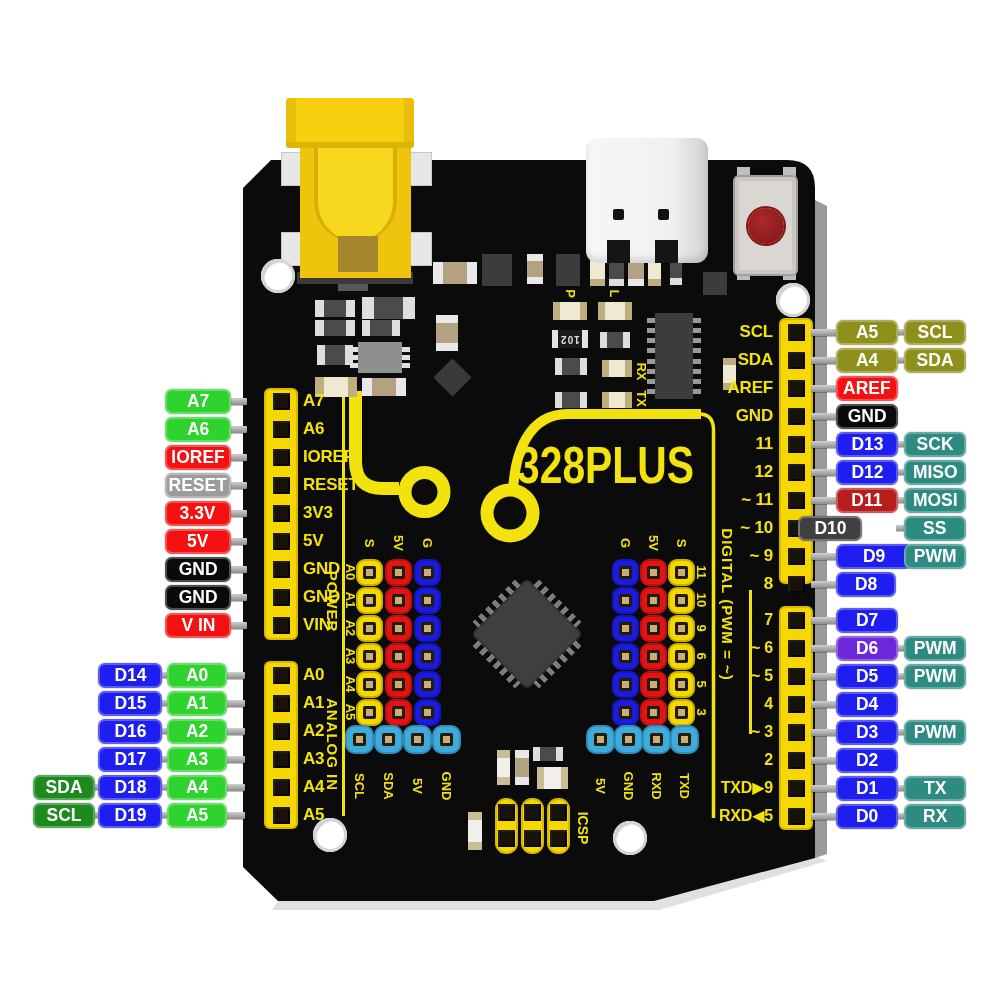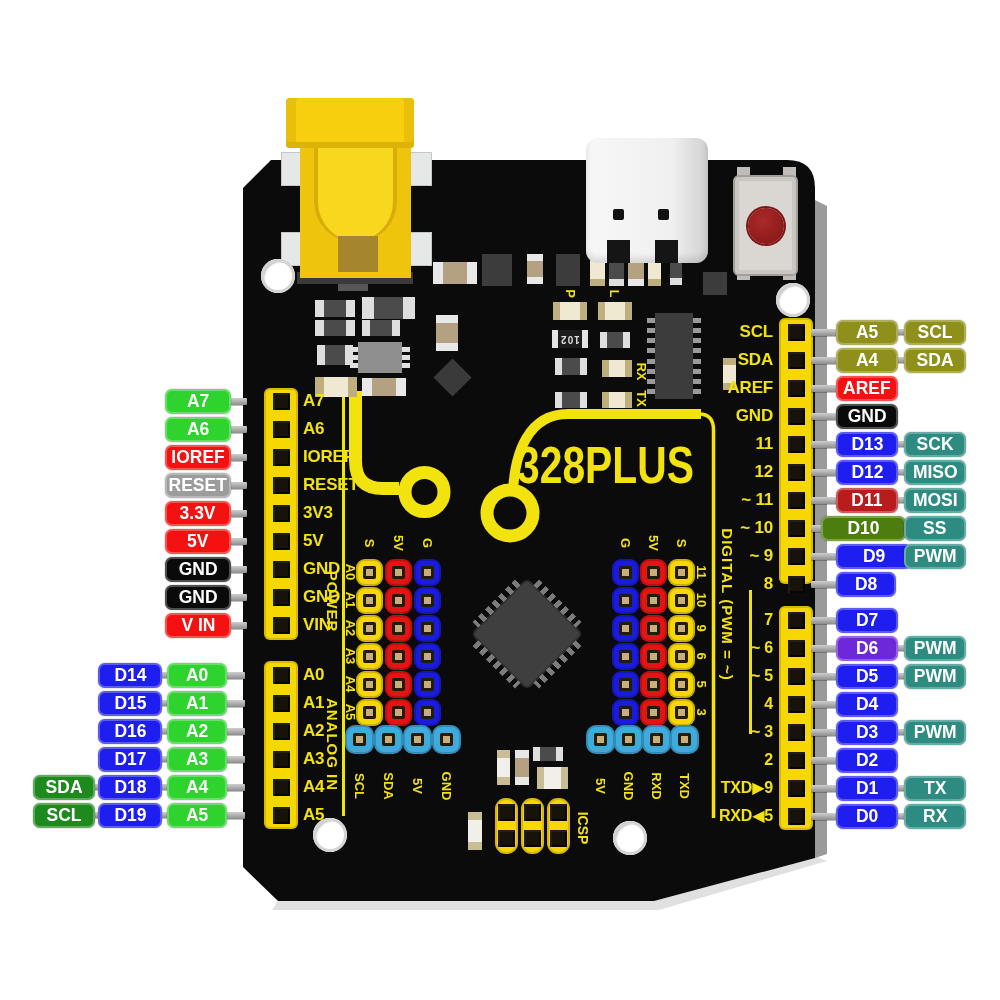--- a/index.html
+++ b/index.html
@@ -591,21 +591,21 @@
       </div>
       <div class="stub" style="left: 896px; top: 469px; width: 10px; height: 6px;"></div>
       <div class="badge" style="left: 836px; top: 487.5px; width: 62px; background: #b91c1c;">
         <span>D11</span>
       </div>
       <div class="stub" style="left: 811px; top: 496.5px; width: 27px; height: 7px;"></div>
       <div class="badge" style="left: 904px; top: 487.5px; width: 62px; background: rgb(46, 139, 130);">
         <span>MOSI</span>
       </div>
       <div class="stub" style="left: 896px; top: 497px; width: 10px; height: 6px;"></div>
-      <div class="badge" style="left: 821px; top: 515.5px; width: 85px; background: #4d7c0f;">
+      <div class="badge" style="left: 798px; top: 515.5px; width: 64px; background: #404040;">
         <span>D10</span>
       </div>
       <div class="stub" style="left: 811px; top: 524.5px; width: 27px; height: 7px;"></div>
       <div class="badge" style="left: 904px; top: 515.5px; width: 62px; background: rgb(46, 139, 130);">
         <span>SS</span>
       </div>
       <div class="stub" style="left: 896px; top: 525px; width: 10px; height: 6px;"></div>
       <div class="badge" style="left: 836px; top: 543.5px; width: 76px; background: rgb(30, 30, 240);">
         <span>D9</span>
       </div>

